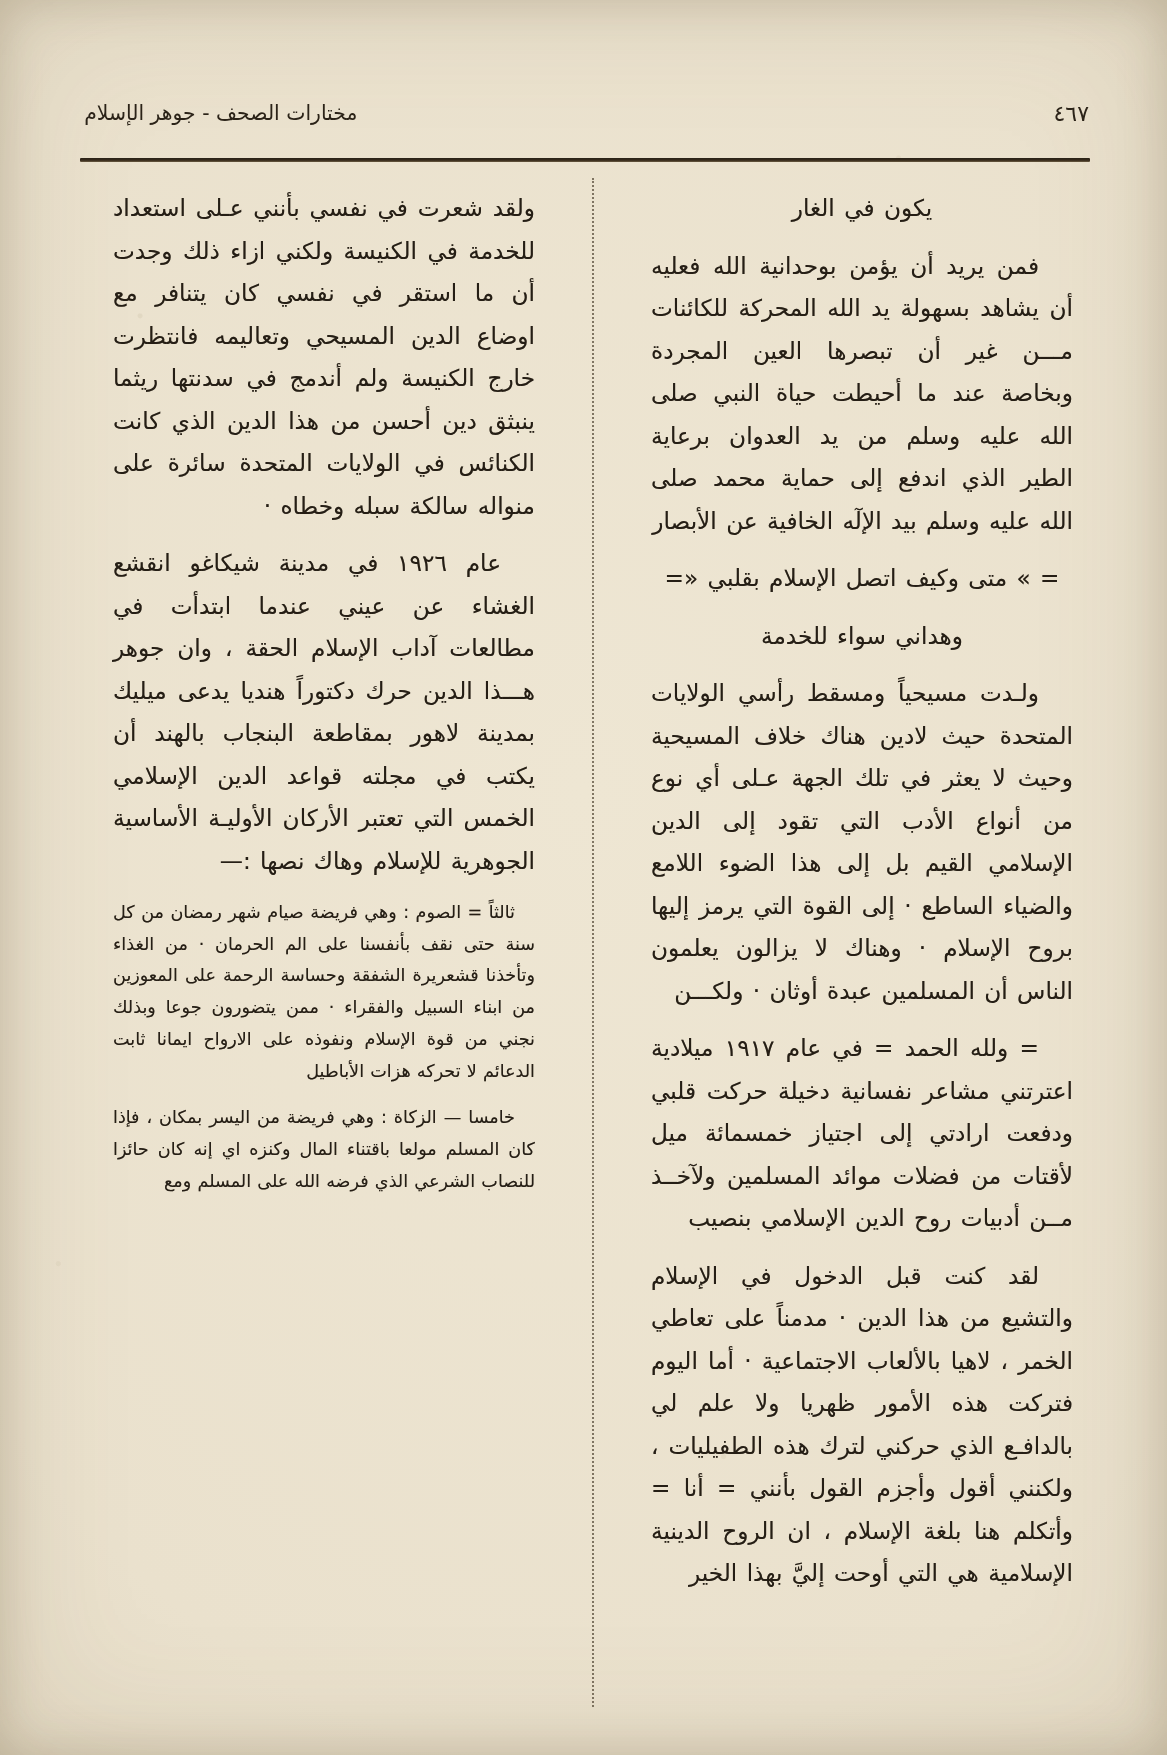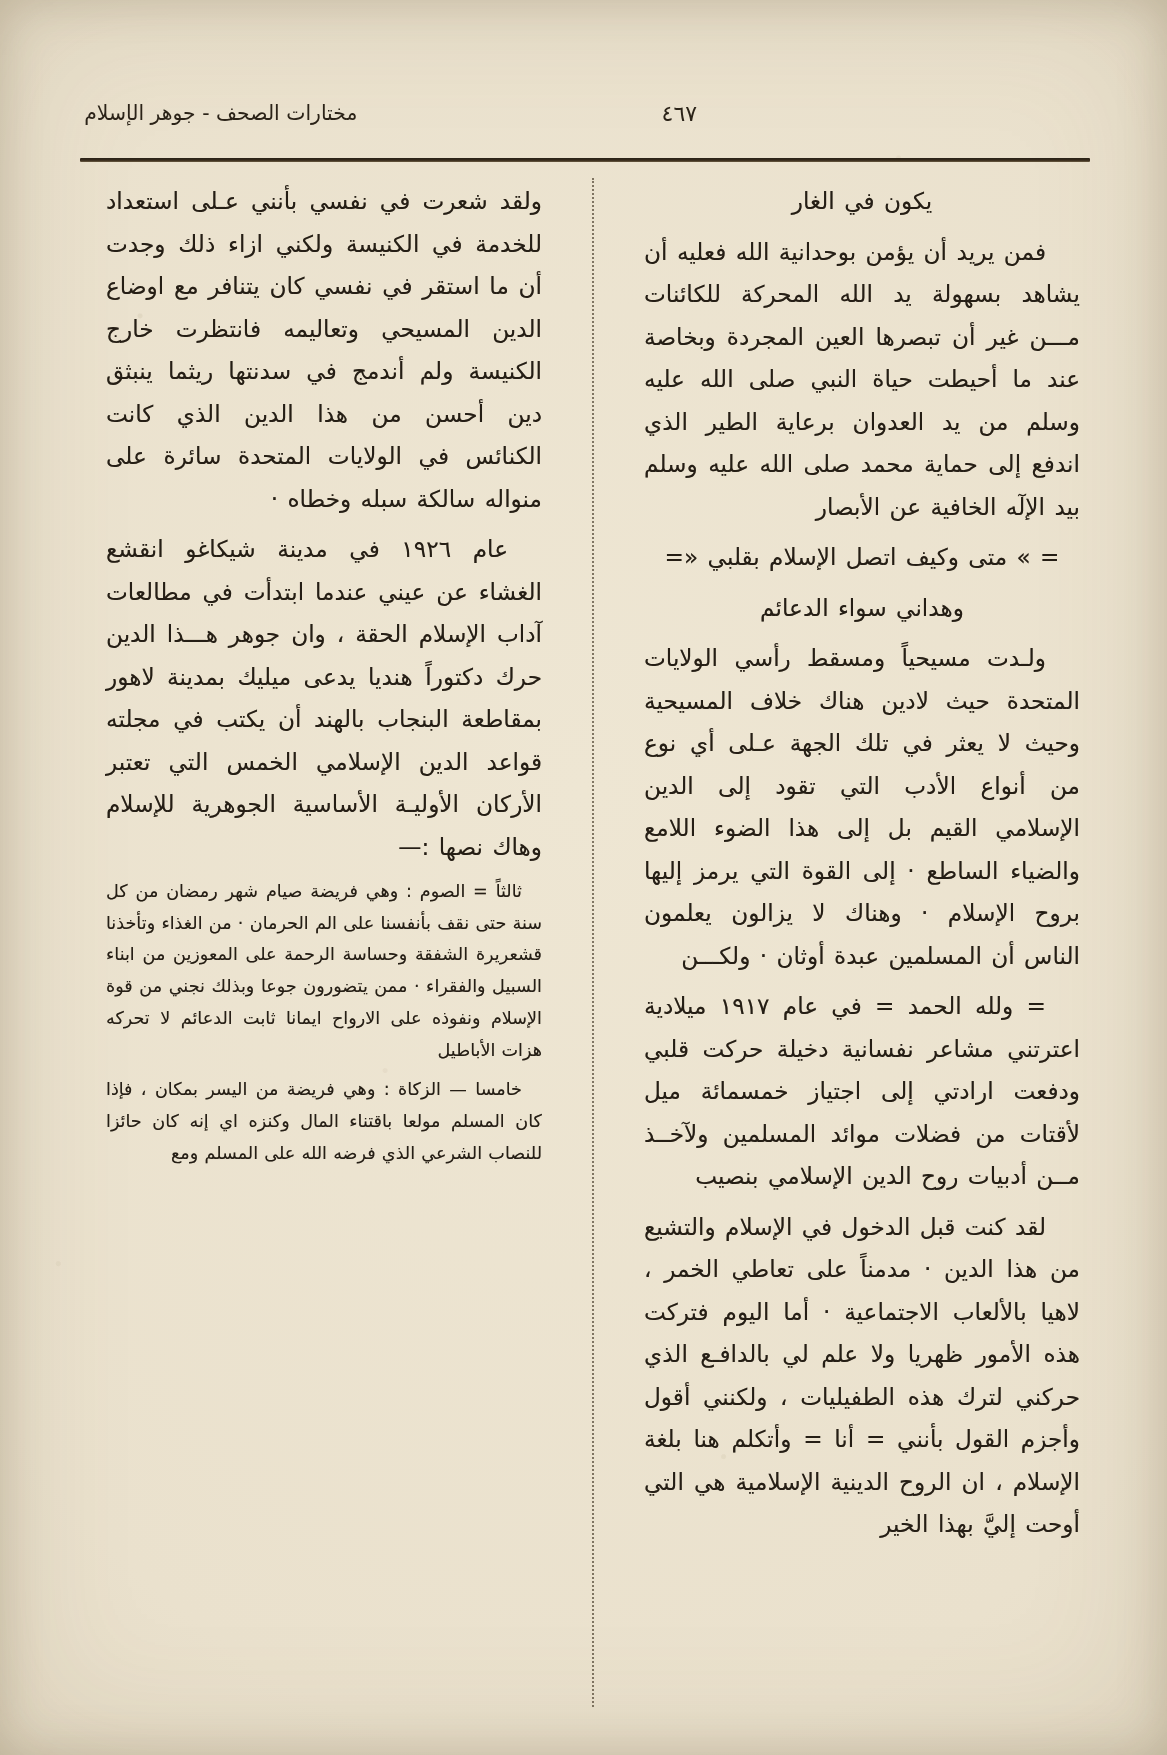--- a/index.html
+++ b/index.html
@@ -52,21 +52,21 @@
 
   
   .runhead {
     position: absolute;
     top: 93px;
     left: 80px;
     right: 78px;
     height: 40px;
     display: flex;
     align-items: center;
-    justify-content: flex-start;
+    justify-content: space-between;
     flex-direction: row-reverse;
   }
   .runhead-title {
     font-size: 21px;
     letter-spacing: .2px;
     color: #2b2318;
     margin-right: 300px;
     white-space: nowrap;
     transform: scaleX(.97);
   }
@@ -107,21 +107,21 @@
   .divider {
     width: 0;
     border-left: 2px dotted rgba(60,48,30,.62);
     margin: 6px 28px 10px 28px;
     height: calc(100% - 16px);
     align-self: flex-start;
   }
 
   
   p {
-    margin: 8px;
+    margin: 15px;
     text-align: justify;
     text-align-last: right;
     color: #251e15;
   }
   .big {
     font-size: 23.2px;
     line-height: 42.5px;
     word-spacing: 2px;
   }
   .big.indent { text-indent: 34px; }
@@ -157,21 +157,21 @@
       <div class="folio">٤٦٧</div>
     </div>
     <div class="rule"></div>
 
     <div class="cols">
 
       <div class="col col-right">
         <p class="big lead blk">يكون في الغار</p>
         <p class="big indent blk">فمن يريد أن يؤمن بوحدانية الله فعليه أن يشاهد بسهولة يد الله المحركة للكائنات مـــن غير أن تبصرها العين المجردة وبخاصة عند ما أحيطت حياة النبي صلى الله عليه وسلم من يد العدوان برعاية الطير الذي اندفع إلى حماية محمد صلى الله عليه وسلم بيد الإلٓه الخافية عن الأبصار</p>
         <p class="big center blk">= » متى وكيف اتصل الإسلام بقلبي «=</p>
-        <p class="big center blk">وهداني سواء الدعائم</p>
+        <p class="big center blk">وهداني سواء للخدمة</p>
         <p class="big indent blk">ولـدت مسيحياً ومسقط رأسي الولايات المتحدة حيث لادين هناك خلاف المسيحية وحيث لا يعثر في تلك الجهة عـلى أي نوع من أنواع الأدب التي تقود إلى الدين الإسلامي القيم بل إلى هذا الضوء اللامع والضياء الساطع · إلى القوة التي يرمز إليها بروح الإسلام · وهناك لا يزالون يعلمون الناس أن المسلمين عبدة أوثان · ولكـــن</p>
         <p class="big indent blk">= ولله الحمد = في عام ١٩١٧ ميلادية اعترتني مشاعر نفسانية دخيلة حركت قلبي ودفعت ارادتي إلى اجتياز خمسمائة ميل لأقتات من فضلات موائد المسلمين ولآخــذ مــن أدبيات روح الدين الإسلامي بنصيب</p>
         <p class="big indent blk">لقد كنت قبل الدخول في الإسلام والتشيع من هذا الدين · مدمناً على تعاطي الخمر ، لاهيا بالألعاب الاجتماعية · أما اليوم فتركت هذه الأمور ظهريا ولا علم لي بالدافـع الذي حركني لترك هذه الطفيليات ، ولكنني أقول وأجزم القول بأنني = أنا = وأتكلم هنا بلغة الإسلام ، ان الروح الدينية الإسلامية هي التي أوحت إليَّ بهذا الخير</p>
       </div>
 
       <div class="divider"></div>
 
       <div class="col col-left">
         <p class="big blk">ولقد شعرت في نفسي بأنني عـلى استعداد للخدمة في الكنيسة ولكني ازاء ذلك وجدت أن ما استقر في نفسي كان يتنافر مع اوضاع الدين المسيحي وتعاليمه فانتظرت خارج الكنيسة ولم أندمج في سدنتها ريثما ينبثق دين أحسن من هذا الدين الذي كانت الكنائس في الولايات المتحدة سائرة على منواله سالكة سبله وخطاه ·</p>
         <p class="big indent blk">عام ١٩٢٦ في مدينة شيكاغو انقشع الغشاء عن عيني عندما ابتدأت في مطالعات آداب الإسلام الحقة ، وان جوهر هـــذا الدين حرك دكتوراً هنديا يدعى ميليك بمدينة لاهور بمقاطعة البنجاب بالهند أن يكتب في مجلته قواعد الدين الإسلامي الخمس التي تعتبر الأركان الأوليـة الأساسية الجوهرية للإسلام وهاك نصها :—</p>

